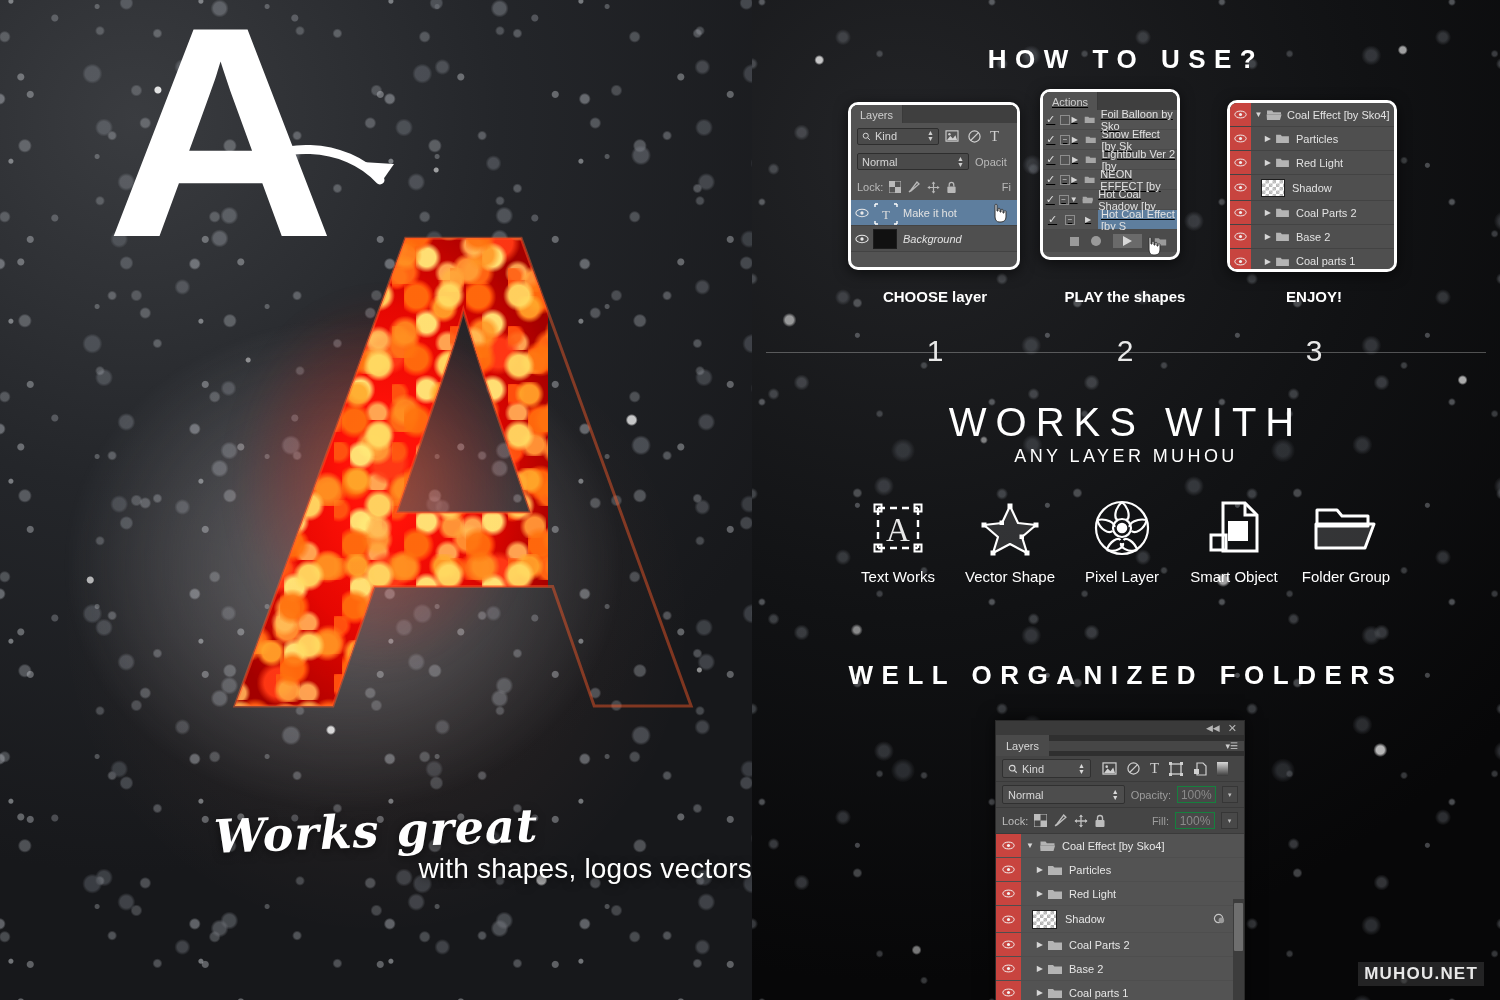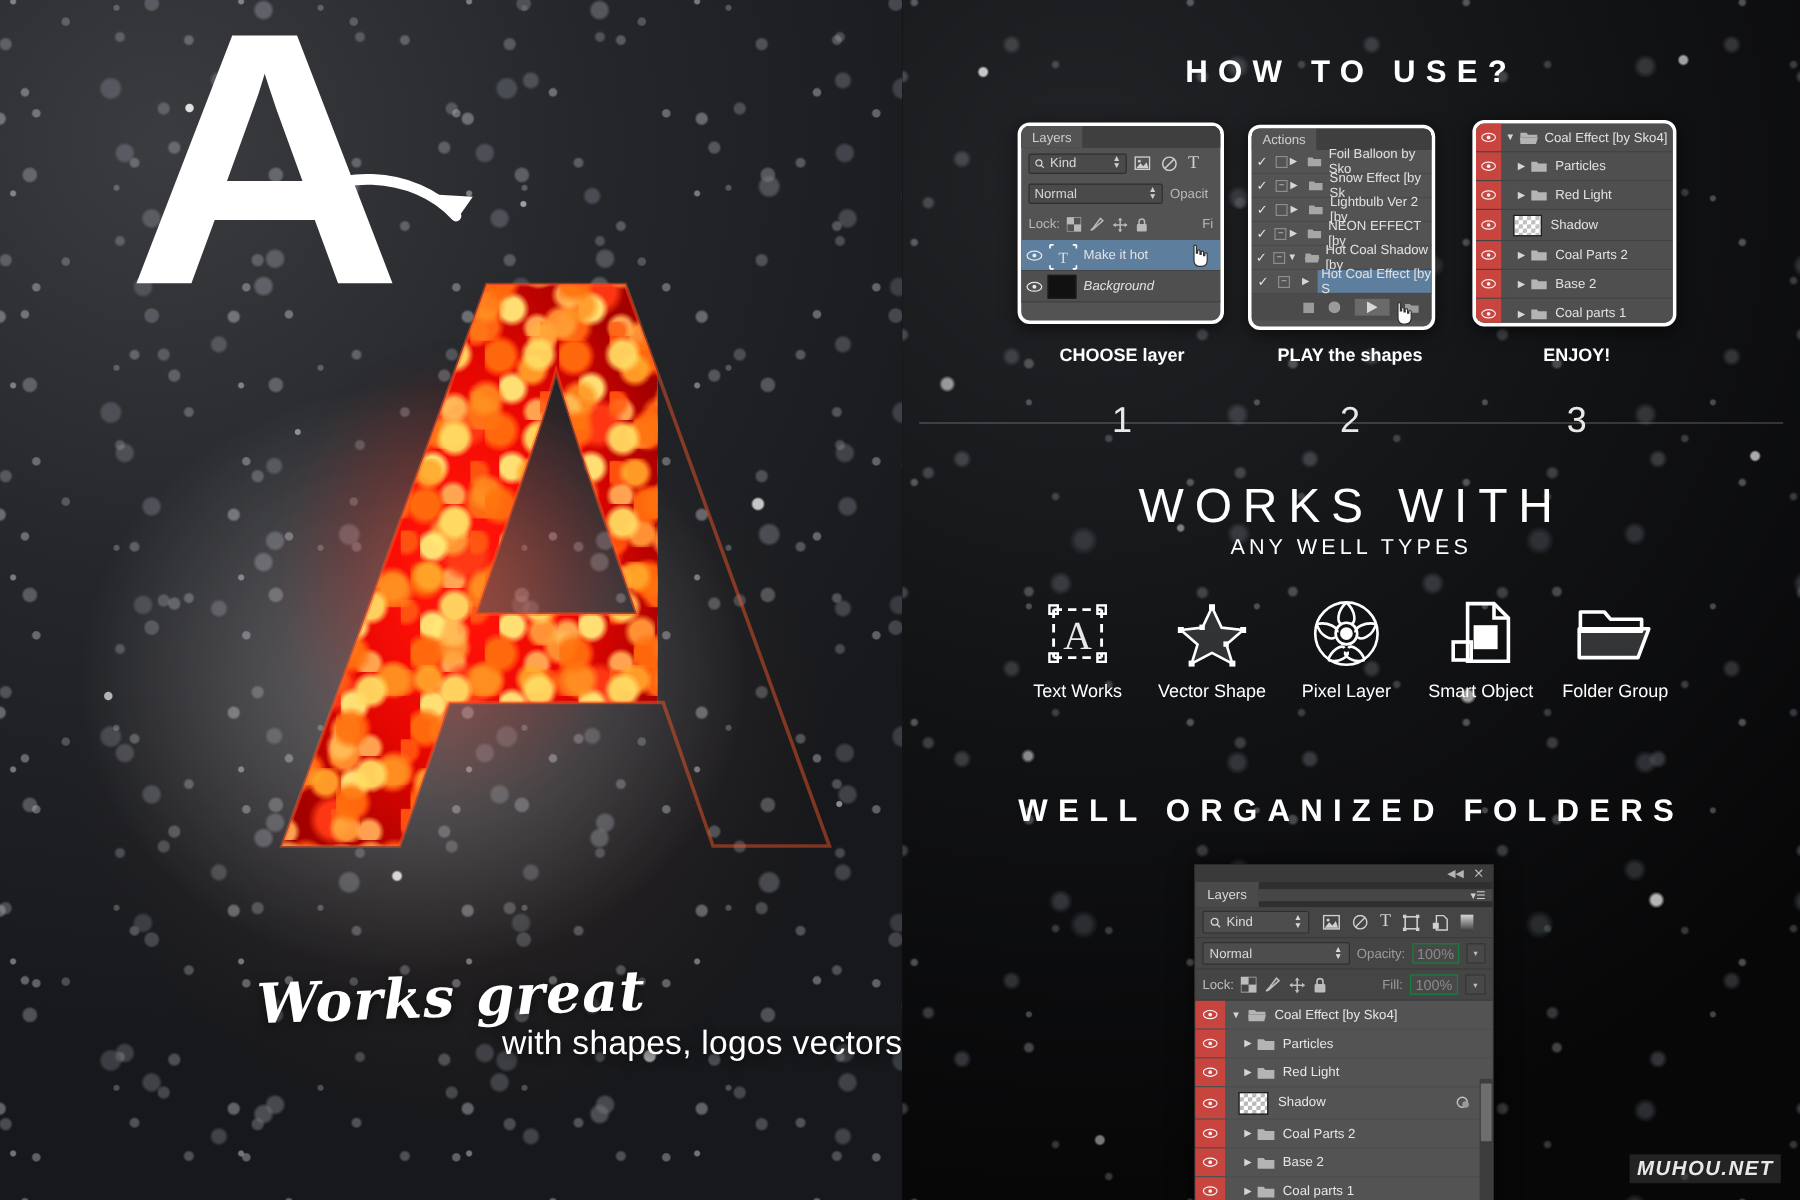--- a/index.html
+++ b/index.html
@@ -259,21 +259,21 @@
   }
 
   
   .ww-item { position: absolute; text-align: center; width: 150px; }
   .ww-label { color: #fff; font-size: 15px; margin-top: 8px; }
   .ww-ico { height: 64px; display: flex; align-items: center; justify-content: center; }
 
   
   .watermark {
     position: absolute; right: 16px; bottom: 14px;
-    color: #e8e8e8; font-size: 17px; font-weight: 700; font-style: italic;
+    color: #e8e8e8; font-size: 17px; font-weight: 700; 
     letter-spacing: 1.2px; background: rgba(70,70,70,.45); padding: 2px 6px;
   }
 
   
   #big-layers {
     position: absolute; left: 995px; top: 720px; width: 250px; height: 300px;
     background: #3f3f3f; border: 1px solid #2a2a2a; overflow: hidden;
     box-shadow: 0 -2px 16px rgba(0,0,0,.6);
   }
   #big-layers .blt { height: 14px; background: #3a3a3a; display:flex; justify-content:flex-end; align-items:center; gap:8px; padding-right:7px; color:#b5b5b5; font-size:9px;}
@@ -420,21 +420,21 @@
             <svg width="14" height="10" viewBox="0 0 16 10">
                 <ellipse cx="8" cy="5" rx="7" ry="4.2" stroke="#e8e8e8" stroke-width="1.2" fill="none"></ellipse>
                 <circle cx="8" cy="5" r="1.9" fill="#e8e8e8"></circle>
               </svg>
           </span>
           <span class="ps-thumb" style="background:#111;"></span>
           <span style="font-style:italic;">Background</span>
         </div>
       </div>
 
-      <div class="ps-panel" style="left:288px; top:104px; width:156px; height:171px;">
+      <div class="ps-panel" style="left:288px; top:89px; width:140px; height:171px;text-decoration:underline;">
         <div class="ps-tabbar">
           <div class="ps-tab">Actions</div>
           <div class="ps-tabfill"></div>
         </div>
         <div>
           <div class="ps-layer" style="height:20px;background:#535353;border-bottom:1px solid #4a4a4a;">
             <span style="width:19px;text-align:center;color:#e0e0e0;font-size:11px;">✓</span>
             <span style="width:16px;display:flex;justify-content:center;">
                 <span style="width:10px;height:10px;border:1px solid #8d8d8d;display:block;"></span>
               </span>
@@ -621,21 +621,21 @@
       <div class="step-caption" style="left:108px; top:288px; width:150px;">CHOOSE layer</div>
       <div class="step-caption" style="left:298px; top:288px; width:150px;">PLAY the shapes</div>
       <div class="step-caption" style="left:487px; top:288px; width:150px;">ENJOY!</div>
 
       <div class="step-line" style="left:14px; top:352px; width:720px;"></div>
       <div class="step-num" style="left:108px; top:334px; width:150px;">1</div>
       <div class="step-num" style="left:298px; top:334px; width:150px;">2</div>
       <div class="step-num" style="left:487px; top:334px; width:150px;">3</div>
 
       <div class="h2-big" style="position:absolute; left:0; right:0; top:400px;">WORKS WITH</div>
-      <div class="h2-sub" style="position:absolute; left:0; right:0; top:446px;">ANY WELL TYPES</div>
+      <div class="h2-sub" style="position:absolute; left:0; right:0; top:446px;">ANY LAYER MUHOU</div>
 
       <div class="ww-item" style="left:71px; top:496px;">
         <div class="ww-ico">
           <svg width="56" height="56" viewBox="0 0 56 56">
             <path d="M8,8 h40 M8,8 v40 M48,8 v40 M8,48 h40" stroke="#fff" stroke-width="2.4" fill="none" stroke-dasharray="7 5"></path>
             <rect x="4.5" y="4.5" width="7" height="7" fill="none" stroke="#fff" stroke-width="2"></rect>
             <rect x="44.5" y="4.5" width="7" height="7" fill="none" stroke="#fff" stroke-width="2"></rect>
             <rect x="4.5" y="44.5" width="7" height="7" fill="none" stroke="#fff" stroke-width="2"></rect>
             <rect x="44.5" y="44.5" width="7" height="7" fill="none" stroke="#fff" stroke-width="2"></rect>
             <text x="28" y="41" font-family="'Liberation Serif',serif" font-size="33" fill="#e8e8e8" text-anchor="middle">A</text>

